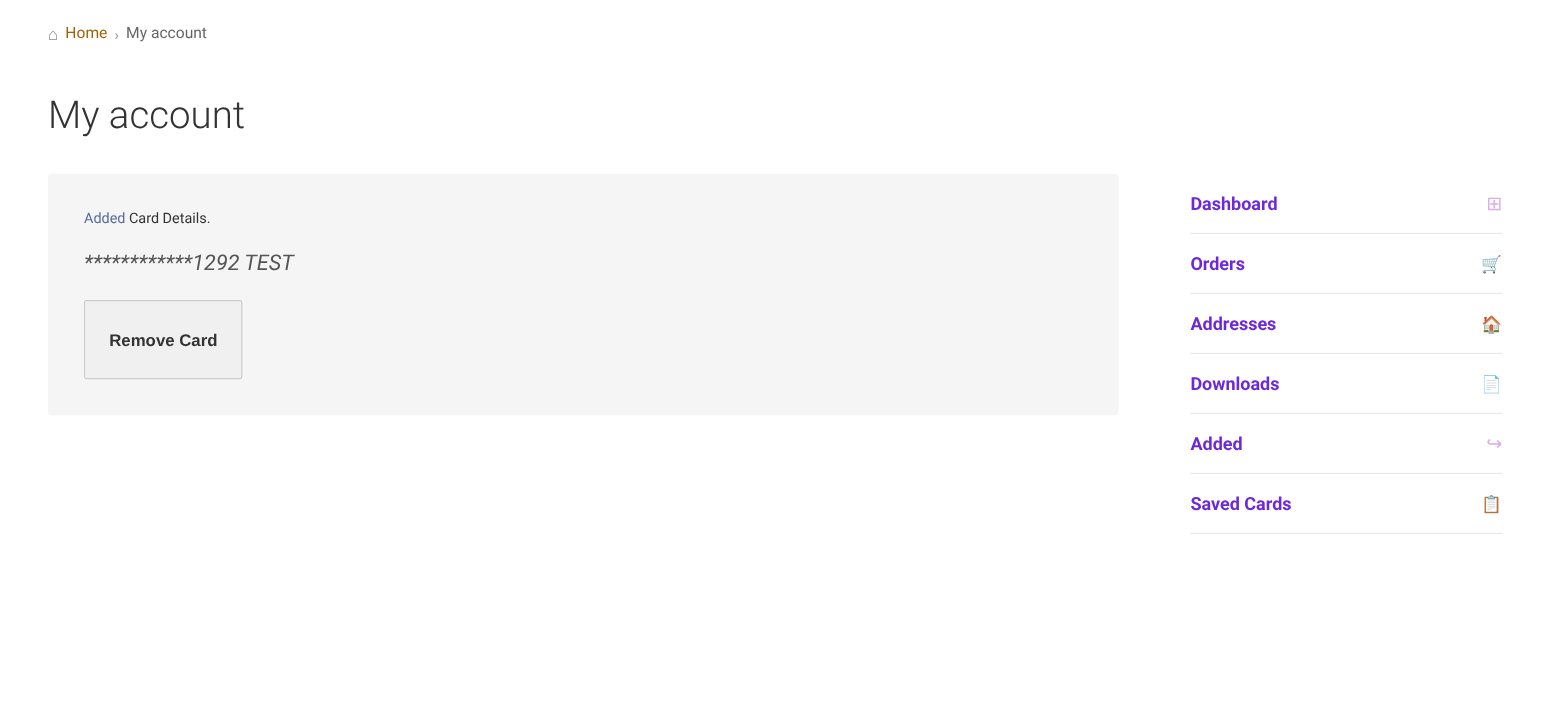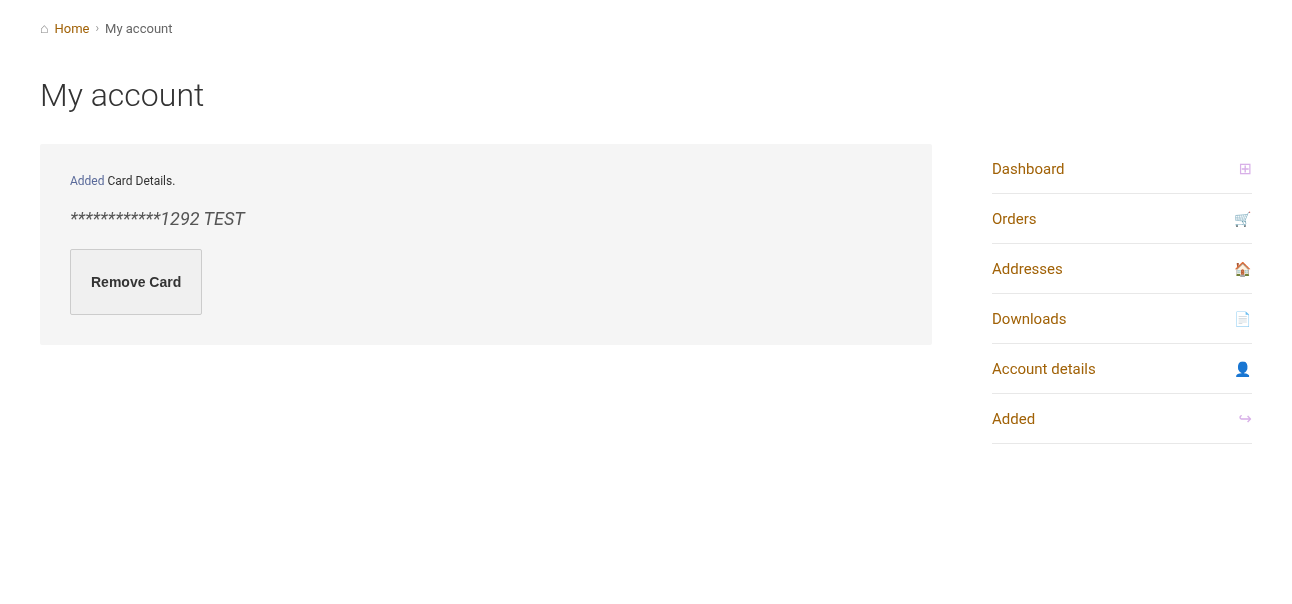--- a/index.html
+++ b/index.html
@@ -114,22 +114,22 @@
       border-bottom: 1px solid #e8e8e8;
       cursor: pointer;
     }
 
     .sidebar-item:first-child {
       border-top: none;
     }
 
     .sidebar-item-label {
       font-size: 15px;
-      color: #a16207;
-      font-weight: 400;
+      color: #6d28d9;
+      font-weight: 700;
     }
 
     .sidebar-icon {
       color: #d8b0e8;
       font-size: 16px;
     }
 
     
     .icon-dashboard::before { content: "⊞"; }
     .icon-orders::before { content: "🛒"; font-size: 14px; }
@@ -177,23 +177,23 @@
         </div>
         <div class="sidebar-item">
           <span class="sidebar-item-label">Addresses</span>
           <span class="sidebar-icon icon-addresses"></span>
         </div>
         <div class="sidebar-item">
           <span class="sidebar-item-label">Downloads</span>
           <span class="sidebar-icon icon-downloads"></span>
         </div>
         <div class="sidebar-item">
-          <span class="sidebar-item-label">Account details</span>
-          <span class="sidebar-icon icon-account"></span>
+          <span class="sidebar-item-label">Added</span>
+          <span class="sidebar-icon icon-logout"></span>
         </div>
         <div class="sidebar-item">
-          <span class="sidebar-item-label">Added</span>
-          <span class="sidebar-icon icon-logout"></span>
+          <span class="sidebar-item-label">Saved Cards</span>
+          <span class="sidebar-icon icon-savedcards"></span>
         </div>
       </aside>
 
   </div>
 </div>
 
 </body></html>

